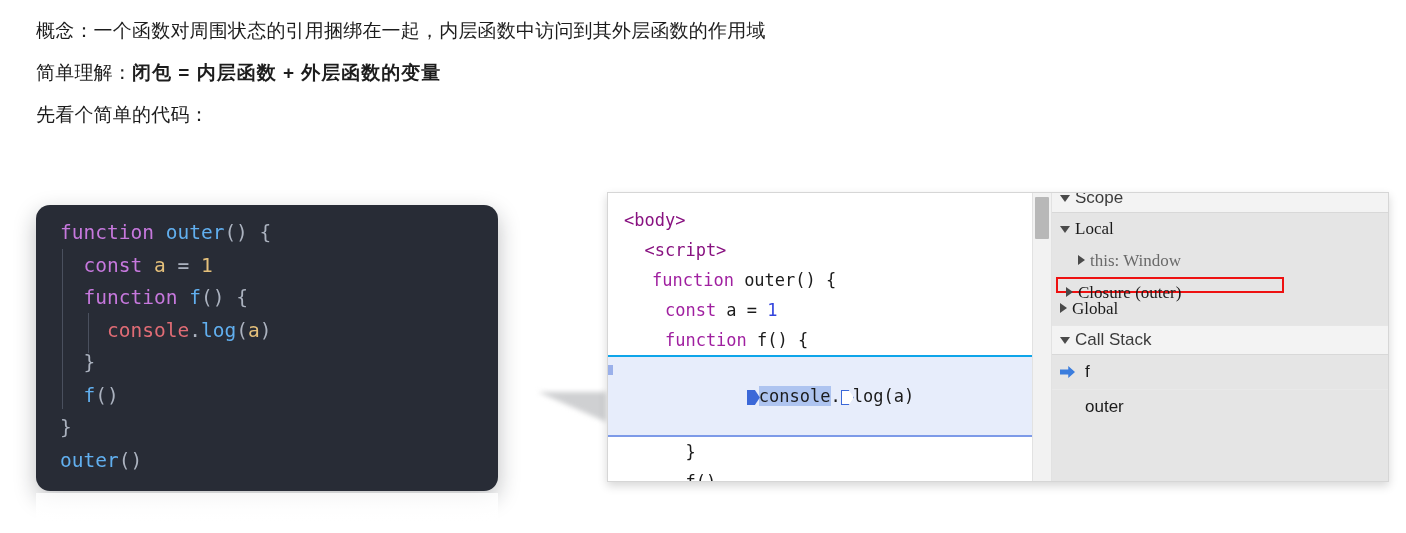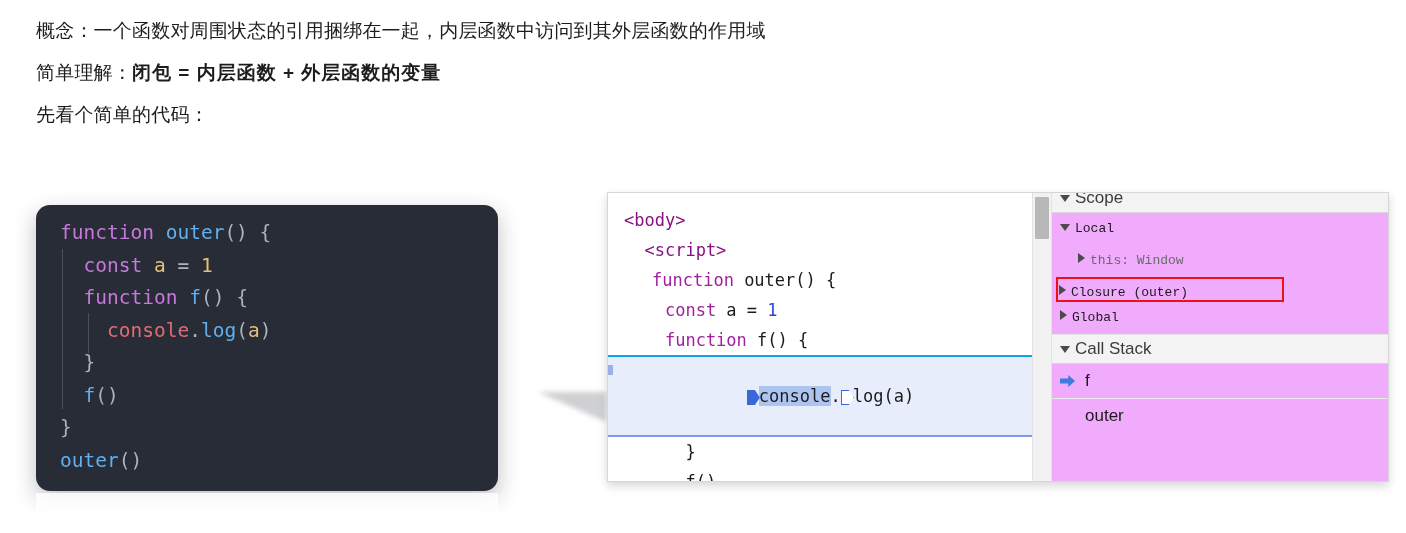--- a/index.html
+++ b/index.html
@@ -193,59 +193,59 @@
     top: 4px;
     width: 14px;
     height: 42px;
     background: #b8b8b8;
     border-radius: 1px;
   }
 
   
   .scope-pane {
     flex: 1 1 auto;
-    background: #f0abfc;
+    background: #e5e5e5;
     position: relative;
     overflow: hidden;
   }
   .scope-section-header {
     background: #f3f3f3;
     border-bottom: 1px solid #d8d8d8;
     border-top: 1px solid #e6e6e6;
     font-size: 17px;
     line-height: 28px;
     height: 28px;
     padding-left: 8px;
     color: #3c3c3c;
     white-space: nowrap;
     font-family: "Liberation Sans", "DejaVu Sans", sans-serif;
   }
   .scope-section-header.clipped-top {
     margin-top: -10px;
     height: 28px;
   }
   .scope-row {
-    font-family: Liberation Mono, monospace;
-    font-size: 13px;
+    font-family: Liberation Serif, serif;
+    font-size: 17px;
     line-height: 32px;
     height: 32px;
     white-space: nowrap;
     padding-left: 8px;
     color: #1b1b1b;
     position: relative;
   }
   .scope-row.indent { padding-left: 26px; }
   .scope-row .muted { color: #6a6a6a; }
   .scope-row.boxed {
     border: 2px solid #ee1111;
     margin-left: 4px;
     margin-right: 104px;
-    padding-left: 1px;
+    padding-left: 8px;
     box-sizing: border-box;
-    height: 25px;
+    height: 16px;
     line-height: 27px;
   }
   .tri {
     display: inline-block;
     width: 0; height: 0;
     margin-right: 5px;
     vertical-align: 1px;
   }
   .tri.down {
     border-left: 5.5px solid transparent;

